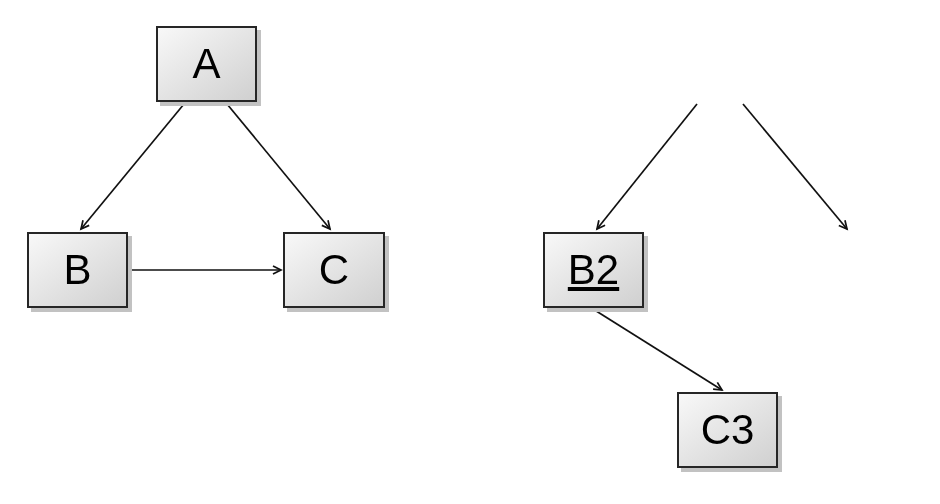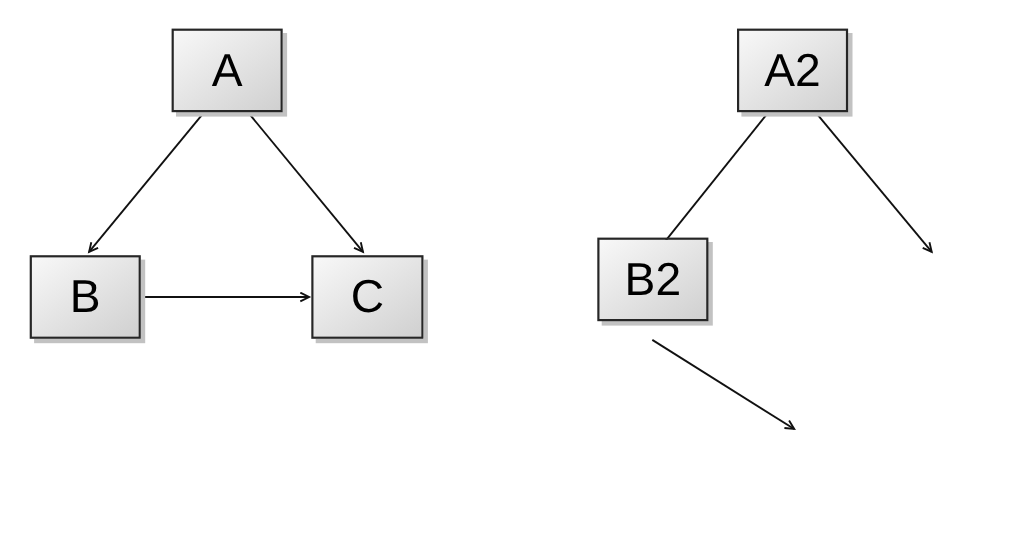--- a/index.html
+++ b/index.html
@@ -35,21 +35,21 @@
     justify-content: center;
     font-size: 42px;
     color: #000000;
     line-height: 1;
     user-select: none;
   }
   .node-a  { left: 156px; top: 26px;  }
   .node-b  { left: 27px;  top: 232px; }
   .node-c  { left: 283px; top: 232px; width: 102px; }
   .node-a2 { left: 670px; top: 26px;  }
-  .node-b2 { left: 543px; top: 216px; }
+  .node-b2 { left: 543px; top: 232px; text-decoration: underline; }
   .node-c2 { left: 800px; top: 232px; }
   .node-c3 { left: 677px; top: 392px; }
   .edge {
     stroke: #111111;
     stroke-width: 1.7;
     fill: none;
   }
 </style>
 </head>
 <body>
@@ -69,16 +69,16 @@
 
     <line class="edge" x1="697" y1="104" x2="597" y2="229" marker-end="url(#arrowhead)"></line>
     <line class="edge" x1="743" y1="104" x2="847" y2="229" marker-end="url(#arrowhead)"></line>
     <line class="edge" x1="593" y1="309" x2="722" y2="390" marker-end="url(#arrowhead)"></line>
   </svg>
 
   <div class="node node-a">A</div>
   <div class="node node-b">B</div>
   <div class="node node-c">C</div>
 
-  <div class="node node-a2">A2</div>
   <div class="node node-b2">B2</div>
+  <div class="node node-c3">C3</div>
 
 </div>
 
 </body></html>

